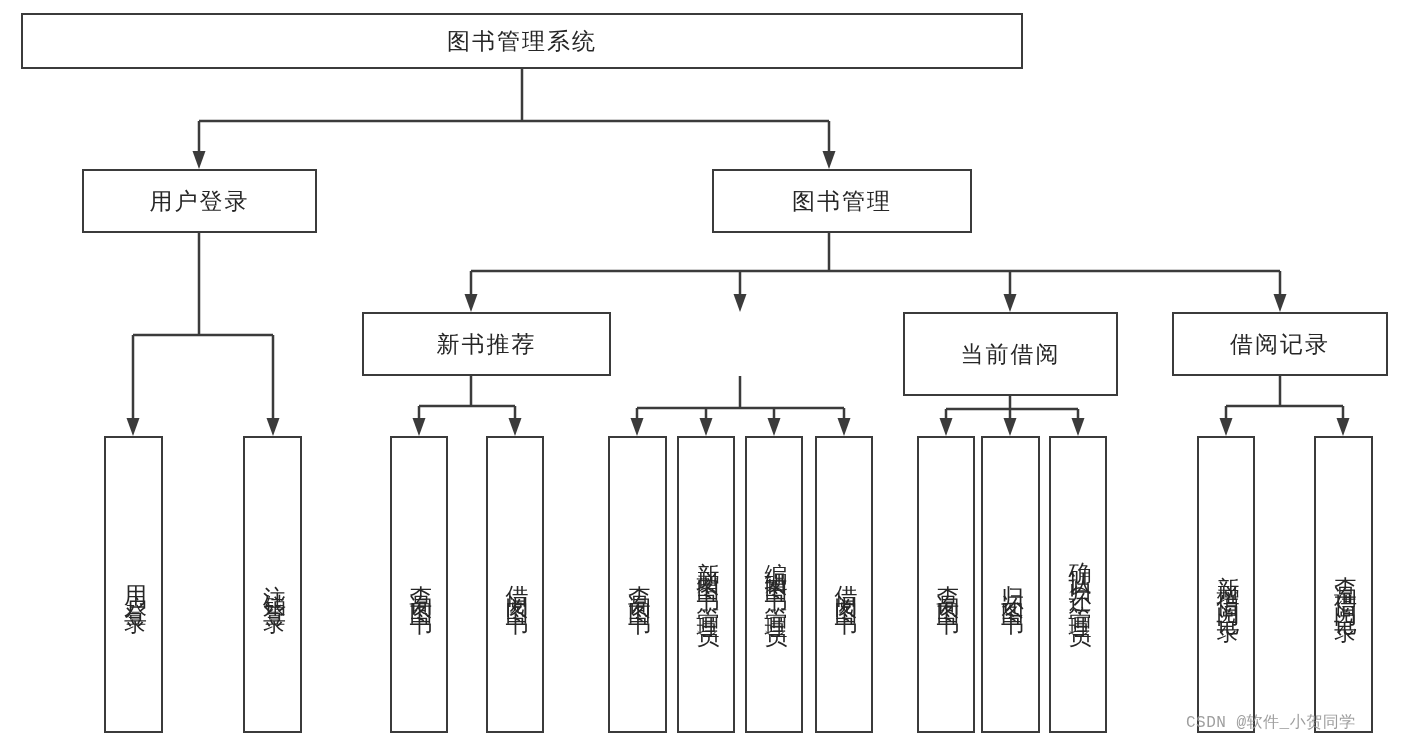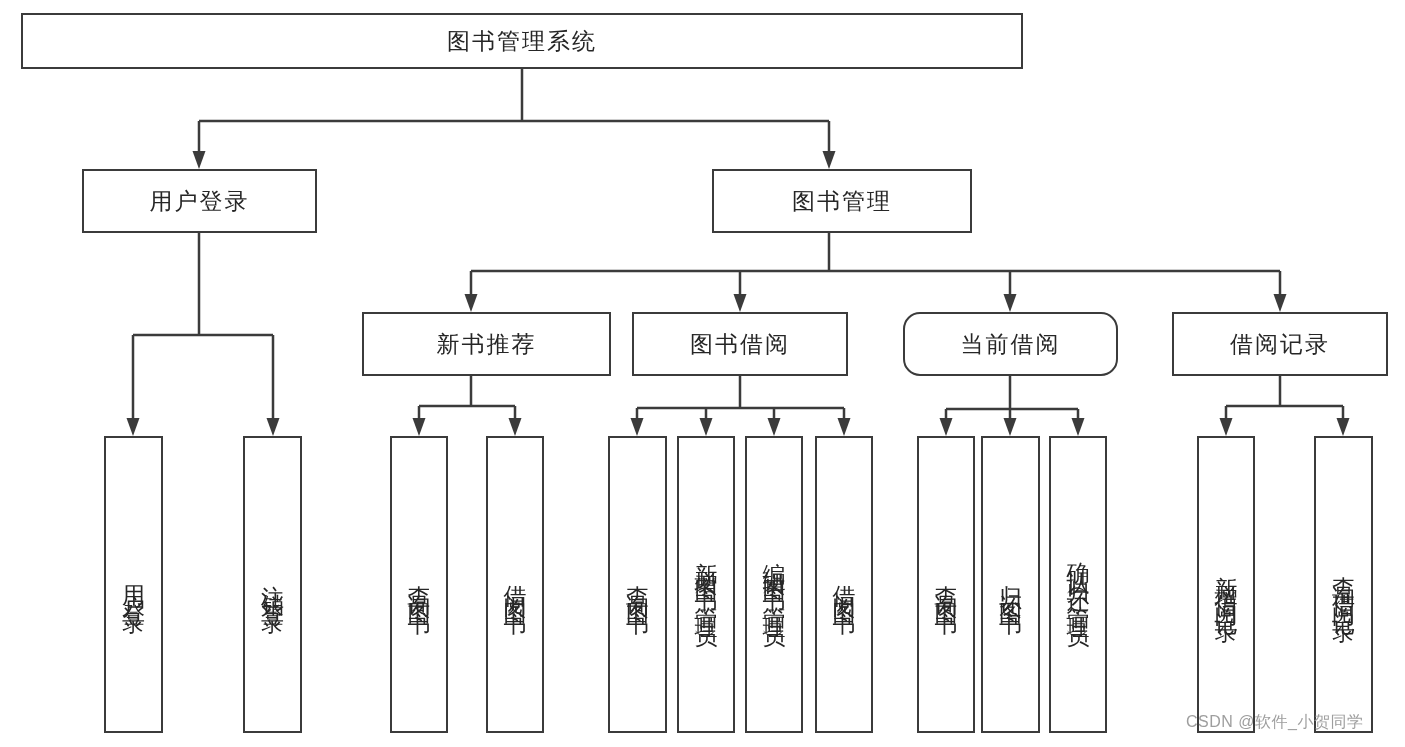--- a/index.html
+++ b/index.html
@@ -1,21 +1,21 @@
 <!DOCTYPE html>
 <html><head>
 <meta charset="utf-8">
 <style>
   html, body { margin: 0; padding: 0; background: #ffffff; }
   .canvas {
     position: relative;
     width: 1405px;
     height: 747px;
     background: #ffffff;
-    font-family: Liberation Sans, sans-serif;
+    font-family: Liberation Mono, monospace;
     overflow: hidden;
   }
   .connectors {
     position: absolute;
     left: 0; top: 0;
     width: 1405px; height: 747px;
   }
   .node {
     position: absolute;
     box-sizing: border-box;
@@ -98,24 +98,21 @@
   <div class="node" style="left:82px; top:169px; width:235px; height:64px;">
     <span>用户登录</span>
   </div>
   <div class="node" style="left:712px; top:169px; width:260px; height:64px;">
     <span>图书管理</span>
   </div>
 
   <div class="node" style="left:362px; top:312px; width:249px; height:64px;">
     <span>新书推荐</span>
   </div>
-  <div class="node" style="left:632px; top:312px; width:216px; height:64px;">
-    <span>图书借阅</span>
-  </div>
-  <div class="node" style="left:903px; top:312px; width:215px; height:64px;border-radius:17px;">
+  <div class="node" style="left:903px; top:312px; width:215px; height:84px;">
     <span>当前借阅</span>
   </div>
   <div class="node" style="left:1172px; top:312px; width:216px; height:64px;">
     <span>借阅记录</span>
   </div>
 
   <div class="node vnode" style="left:104px; top:436px; width:59px; height:297px;">
     <span class="vlabel">用户登录</span>
   </div>
   <div class="node vnode" style="left:243px; top:436px; width:59px; height:297px;">

